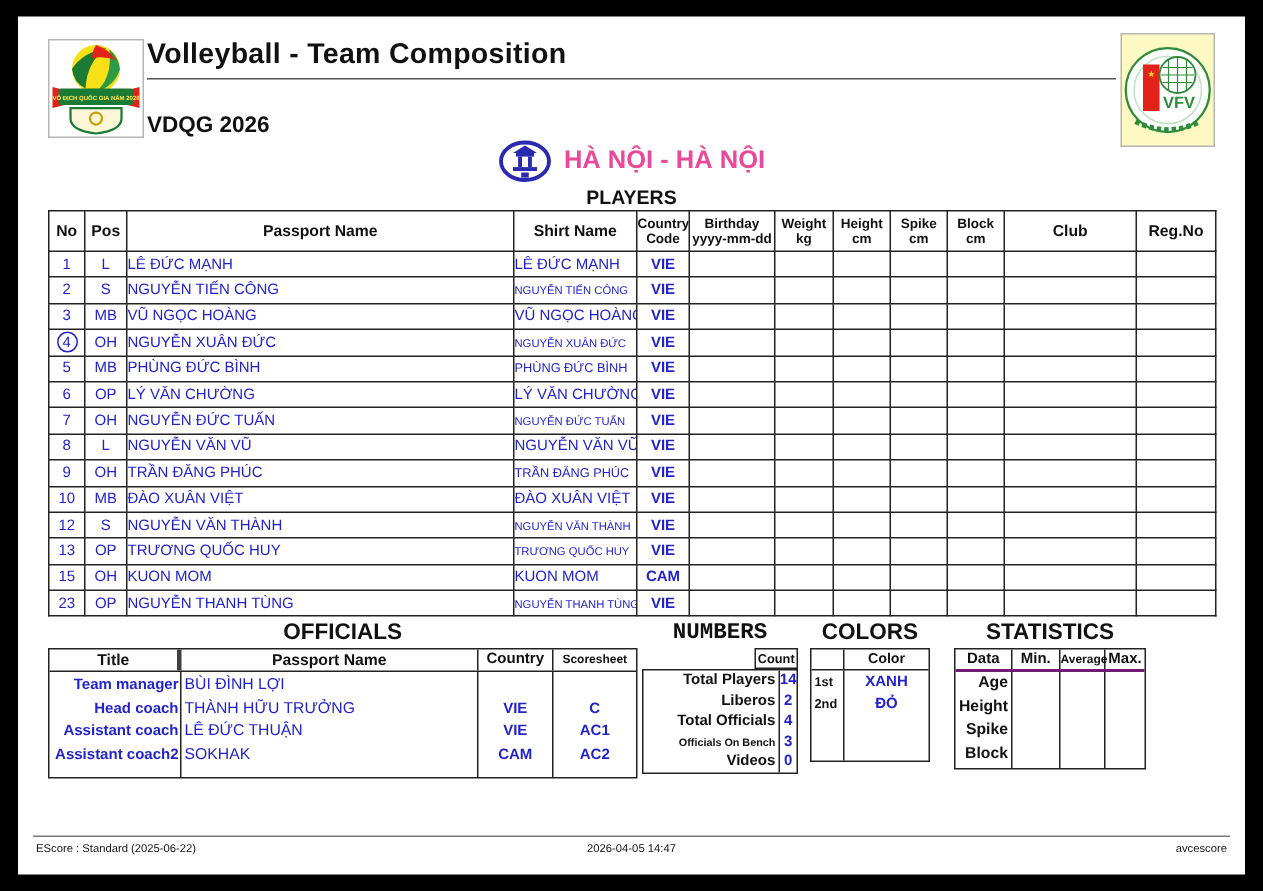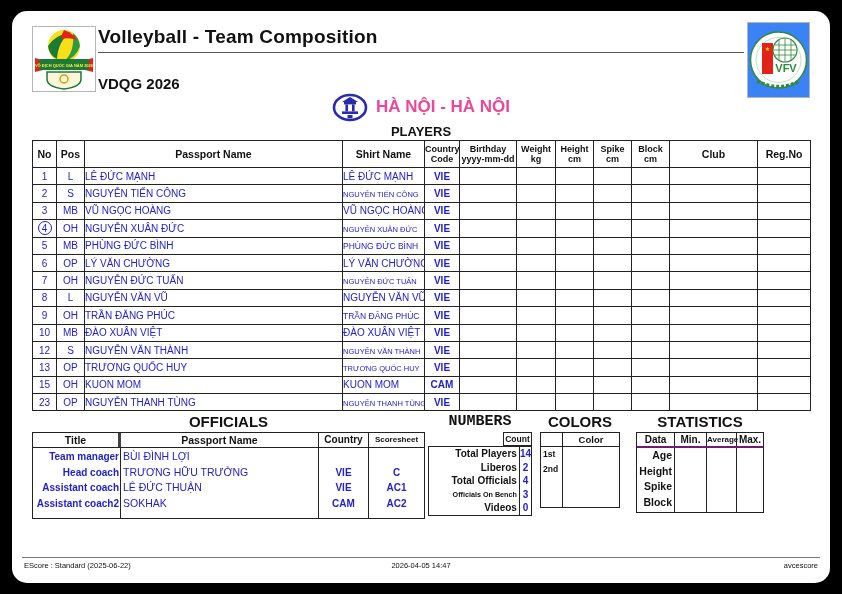--- a/index.html
+++ b/index.html
@@ -1,25 +1,25 @@
 <!DOCTYPE html>
 <html><head>
 <meta charset="utf-8">
 <style>
   * { margin:0; padding:0; box-sizing:border-box; }
   html,body { width:842px; height:594px; background:#000; font-family:"Liberation Sans", sans-serif; }
-  .page { position:absolute; left:12px; top:11px; width:818px; height:572px; background:#fff;border-radius:15px; }
+  .page { position:absolute; left:12px; top:11px; width:818px; height:572px; background:#fff; }
 
   
   .logo-left { position:absolute; left:20px; top:15px; width:64px; height:66px; border:1px solid #b5b5b5; background:#fff; }
   .header-block { position:absolute; left:86px; top:15px; width:646px; }
   .header-title { font-size:19px; font-weight:bold; color:#111; letter-spacing:0.2px; }
   .header-divider { border-bottom:1.5px solid #555; margin-top:4px; }
   .header-subtitle { font-size:15px; font-weight:bold; color:#111; margin-top:22px; }
-  .logo-right { position:absolute; left:735px; top:11px; width:63px; height:76px; border:1px solid #b5b5b5; background:#3b82f6; }
+  .logo-right { position:absolute; left:735px; top:11px; width:63px; height:76px; border:1px solid #b5b5b5; background:#fef9c3; }
 
   
   .team-row { position:absolute; top:81px; left:0; width:100%; height:30px; display:flex; justify-content:center; align-items:center; gap:8px; }
   .team-name { font-size:17px; font-weight:bold; color:#ec4899; }
   .players-title { position:absolute; top:113px; left:0; width:100%; text-align:center; font-size:13px; font-weight:bold; color:#111; }
 
   
   table.players { position:absolute; left:20px; top:129px; width:778px; border-collapse:collapse; table-layout:fixed; }
   table.players th, table.players td { border:1px solid #222; overflow:hidden; white-space:nowrap; }
   table.players thead th { height:27px; font-size:10.5px; color:#111; text-align:center; vertical-align:middle; }
@@ -417,21 +417,21 @@
     </div>
     <div class="off-body">
       <div class="oc-title">
         <div>Team manager</div>
         <div>Head coach</div>
         <div>Assistant coach</div>
         <div>Assistant coach2</div>
       </div>
       <div class="oc-name">
         <div>BÙI ĐÌNH LỢI</div>
-        <div>TRƯƠNG HỮU TRƯỞNG</div>
+        <div>THÀNH HỮU TRƯỞNG</div>
         <div>LÊ ĐỨC THUẬN</div>
         <div>SOKHAK</div>
       </div>
       <div class="oc-country">
         <div></div>
         <div>VIE</div>
         <div>VIE</div>
         <div>CAM</div>
       </div>
       <div class="oc-score">
@@ -468,20 +468,24 @@
   <div class="colors-table">
     <div class="colors-head">
       <div class="ch-rank"></div>
       <div class="ch-color">Color</div>
     </div>
     <div class="colors-body">
       <div class="cb-ranks">
         <div>1st</div>
         <div>2nd</div>
       </div>
+      <div class="cb-vals">
+        <div>XANH</div>
+        <div>ĐỎ</div>
+      </div>
     </div>
   </div>
 
   <div class="stats-table">
     <div class="stats-head">
       <div class="sh-data">Data</div>
       <div class="sh-min">Min.</div>
       <div class="sh-avg">Average</div>
       <div class="sh-max">Max.</div>
     </div>

